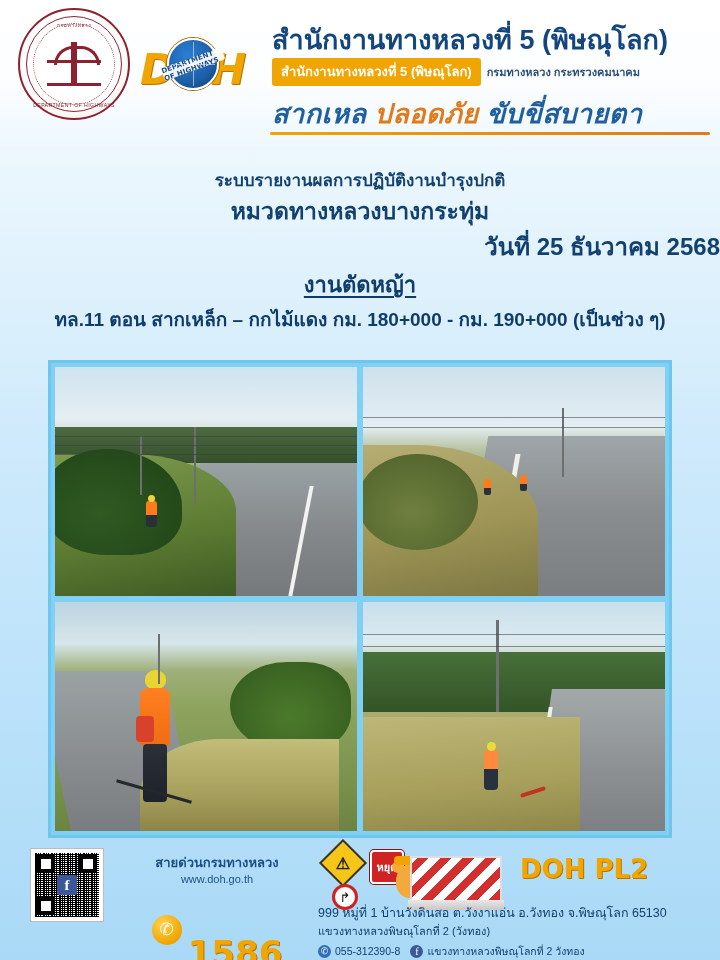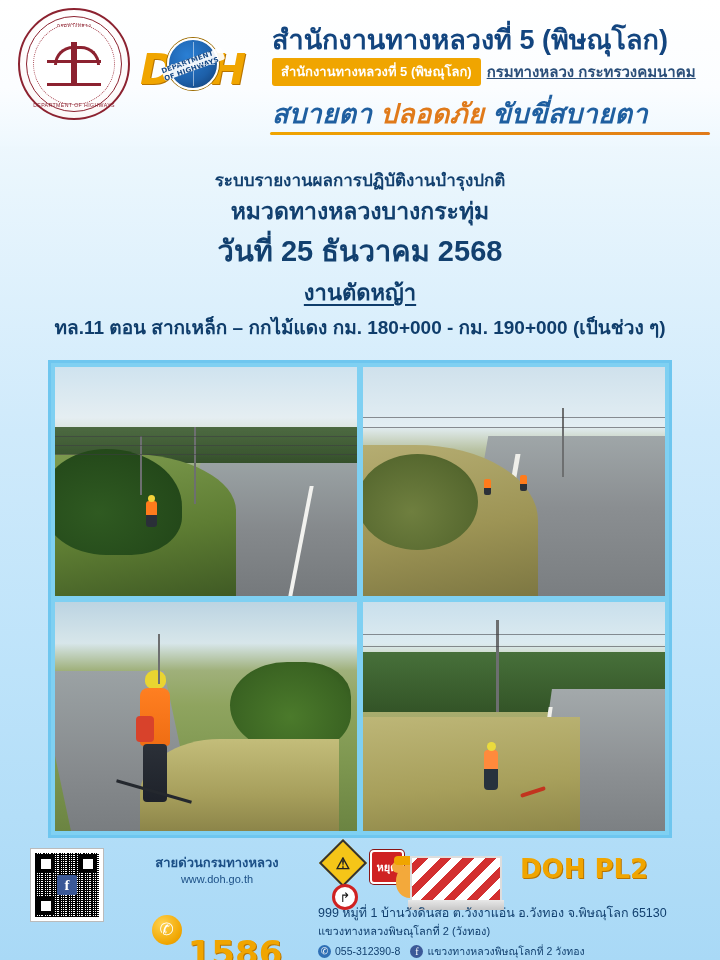--- a/index.html
+++ b/index.html
@@ -100,38 +100,38 @@
   }
   .head-sub-wrap {
     position: absolute; left: 272px; top: 58px;
     display: flex; align-items: center; gap: 6px;
   }
   .head-sub-chip {
     background: #f0a500; color: #ffffff;
     font-size: 13px; font-weight: 700;
     padding: 3px 9px 4px; border-radius: 3px;
   }
-  .head-sub-text { font-size: 15px; color: #2b4f7a; font-weight: 700; text-decoration: underline; }
+  .head-sub-text { font-size: 11px; color: #2b4f7a; font-weight: 700; }
   .head-slogan {
     position: absolute; left: 272px; top: 92px;
     font-size: 27px; font-style: italic; font-weight: 700; color: #e07a1a;
     letter-spacing: .5px;
   }
   .head-slogan .b { color: #1f5fa0; }
   .head-rule {
     position: absolute; left: 270px; right: 10px; top: 132px;
     height: 3px; background: linear-gradient(90deg,#f0a500,#e07a1a);
     border-radius: 2px;
   }
 
   
   .titles { text-align: center; padding-top: 22px; }
   .t1 { font-size: 17px; color: #12406f; font-weight: 600; line-height: 1.5; }
   .t2 { font-size: 23px; color: #12406f; font-weight: 700; line-height: 1.5; }
-  .t3 { font-size: 29px; color: #12406f; font-weight: 700; line-height: 1.6; }
+  .t3 { font-size: 24px; color: #12406f; font-weight: 700; line-height: 1.6; text-align: right; }
   .t4 {
     font-size: 22px; color: #0f3d6b; font-weight: 700;
     text-decoration: underline; text-underline-offset: 4px;
     line-height: 1.7;
   }
   .t5 { font-size: 19px; color: #0f3d6b; font-weight: 700; line-height: 1.7; }
 
   
   .grid {
     position: absolute; left: 48px; top: 360px;
@@ -457,21 +457,21 @@
     </div>
 
     <div class="head-title">สำนักงานทางหลวงที่ 5 (พิษณุโลก)</div>
 
     <div class="head-sub-wrap">
       <span class="head-sub-chip">สำนักงานทางหลวงที่ 5 (พิษณุโลก)</span>
       <span class="head-sub-text">กรมทางหลวง กระทรวงคมนาคม</span>
     </div>
 
     <div class="head-slogan">
-      <span class="b">สบายตา</span>
+      <span class="b">สากเหล</span>
       <span>ปลอดภัย</span>
       <span class="b">ขับขี่สบายตา</span>
     </div>
 
     <div class="head-rule"></div>
   </div>
 
   <div class="titles">
     <div class="t1">ระบบรายงานผลการปฏิบัติงานบำรุงปกติ</div>
     <div class="t2">หมวดทางหลวงบางกระทุ่ม</div>

